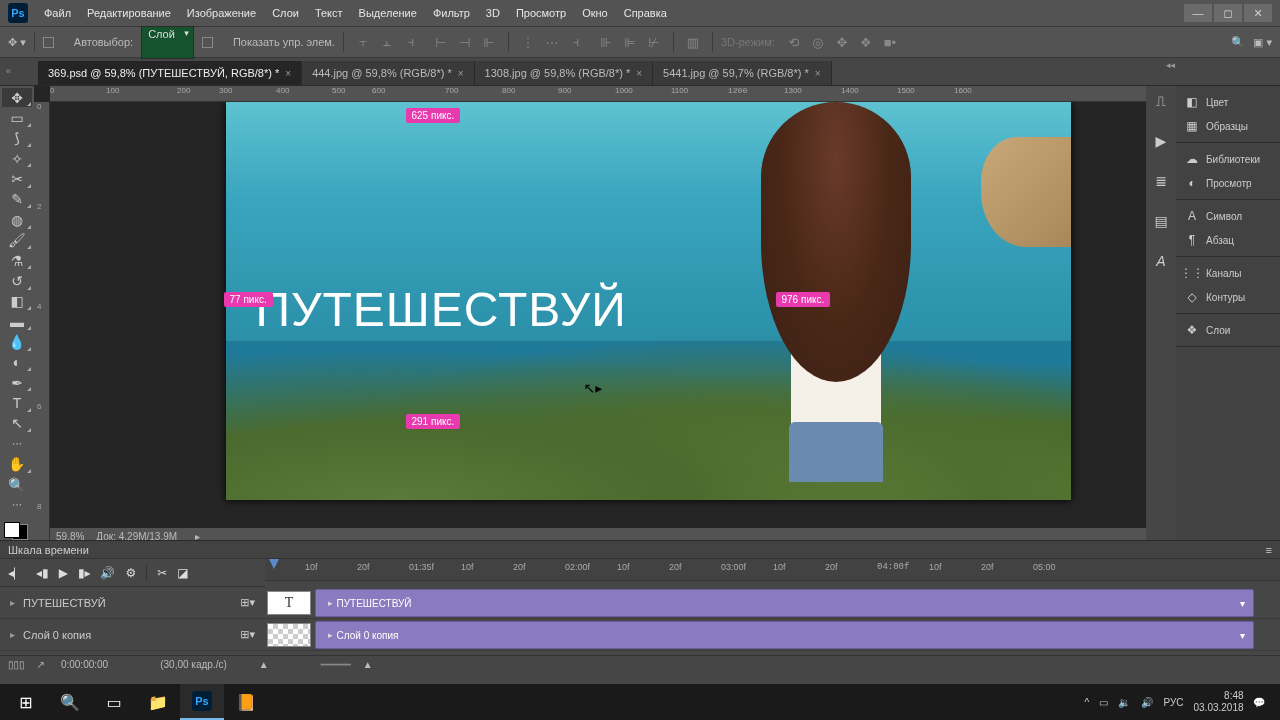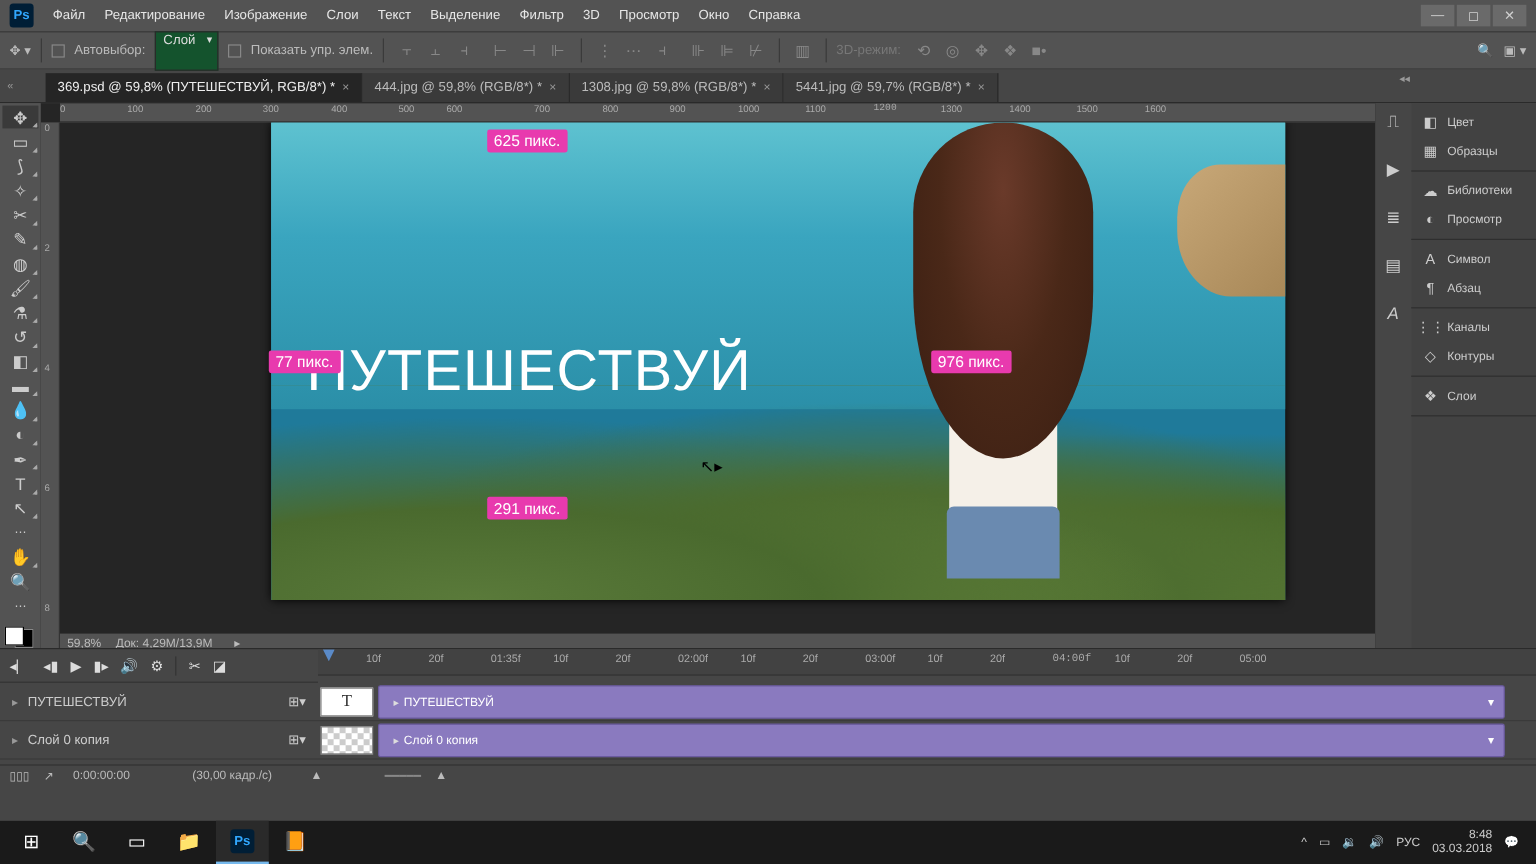--- a/index.html
+++ b/index.html
@@ -3,21 +3,21 @@
 <meta charset="utf-8">
 <style>
 *{margin:0;padding:0;box-sizing:border-box;font-family:Tahoma,Arial,sans-serif;user-select:none}
 body{background:#535353;width:1280px;height:720px;overflow:hidden;position:relative}
 .menubar{height:26px;background:#535353;display:flex;align-items:center;padding:0 8px;color:#e6e6e6;font-size:11px}
 .ps-logo{width:20px;height:20px;background:#001e36;color:#31a8ff;display:flex;align-items:center;justify-content:center;font-weight:bold;font-size:11px;border-radius:3px;margin-right:8px}
 .menu-item{padding:3px 8px;cursor:default}
 .win-controls{margin-left:auto;display:flex;gap:2px}
 .win-btn{width:28px;height:18px;background:#6a6a6a;color:#d0d0d0;display:flex;align-items:center;justify-content:center;font-size:11px}
 .optbar{height:32px;background:#535353;border-top:1px solid #383838;border-bottom:1px solid #383838;display:flex;align-items:center;padding:0 8px;gap:8px;color:#bbb;font-size:11px}
-.check{display:flex;align-items:center;gap:8px}
+.check{display:flex;align-items:center;gap:20px}
 .check-box{width:11px;height:11px;border:1px solid #888}
 .dropdown{background:#14532d;border:1px solid #2a2a2a;padding:1px 18px 18px 6px;color:#ddd;position:relative}
 .dropdown:after{content:"▾";position:absolute;right:4px;font-size:9px}
 .sep{width:1px;height:20px;background:#3a3a3a}
 .align-grp{display:flex;gap:2px}
 .align-btn{width:22px;height:22px;display:flex;align-items:center;justify-content:center;color:#888;font-size:13px}
 .opt-right{margin-left:auto;display:flex;gap:8px;align-items:center}
 .tabbar{height:28px;background:#464646;display:flex;align-items:flex-end;padding-left:38px;border-bottom:1px solid #2a2a2a}
 .tab{padding:6px 10px;font-size:11px;color:#bbb;background:#3a3a3a;border-right:1px solid #2a2a2a;display:flex;align-items:center;gap:6px}
 .tab.active{background:#252525;color:#eee}
@@ -38,21 +38,21 @@
 .canvas-wrap{position:absolute;top:16px;left:16px;right:0;bottom:16px;display:flex;align-items:flex-start;justify-content:center;overflow:hidden;padding-top:0}
 .canvas{width:845px;height:398px;position:relative;background:linear-gradient(180deg,#4db8c8 0%,#2e9ab5 35%,#1f7a9a 50%);box-shadow:0 0 8px #000;margin-left:100px}
 .water{position:absolute;top:0;left:0;right:0;height:60%;background:linear-gradient(180deg,#5ec2d0 0%,#3aa5bf 40%,#2b8fa8 100%)}
 .shrubs{position:absolute;bottom:0;left:0;right:0;height:45%;background:radial-gradient(ellipse at 20% 100%,#5a7a3a 0%,#4a6a2e 30%,transparent 60%),radial-gradient(ellipse at 60% 100%,#6a8a3e 0%,#4e6e30 35%,transparent 65%),radial-gradient(ellipse at 90% 100%,#5e7e38 0%,#486828 30%,transparent 55%)}
 .rock{position:absolute;top:35px;right:0;width:90px;height:110px;background:linear-gradient(135deg,#c8a878 0%,#a88858 100%);border-radius:40% 0 0 50%}
 .girl{position:absolute;top:0;right:140px;width:190px;height:398px}
 .hair{position:absolute;top:0;left:20px;width:150px;height:280px;background:radial-gradient(ellipse at 50% 20%,#6a3a2a 0%,#4a2818 50%,#3a1e12 100%);border-radius:75px 75px 50% 50%}
 .torso{position:absolute;top:200px;left:50px;width:90px;height:130px;background:#f5f0e8;border-radius:8px}
 .shorts{position:absolute;top:320px;left:48px;width:94px;height:60px;background:#6a8ab0;border-radius:6px 6px 0 0}
 .big-text{position:absolute;top:180px;left:30px;color:#fff;font-size:48px;font-weight:300;letter-spacing:1px;font-family:Arial}
-.pink-tag{position:absolute;background:#e83aae;color:#fff;font-size:13px;padding:2px 6px;border-radius:2px}
+.pink-tag{position:absolute;background:#e83aae;color:#fff;font-size:10px;padding:2px 6px;border-radius:2px}
 .cursor{position:absolute;top:278px;left:358px;font-size:14px;color:#000}
 .statusbar{height:16px;background:#535353;position:absolute;bottom:0;left:16px;right:0;display:flex;align-items:center;font-size:10px;color:#bbb;padding:0 6px;gap:12px}
 .right-dock{width:30px;background:#464646;display:flex;flex-direction:column;padding:4px 2px;gap:18px;align-items:center}
 .dock-icon{width:22px;height:22px;color:#ccc;display:flex;align-items:center;justify-content:center;font-size:14px}
 .panels{width:104px;background:#424242;display:flex;flex-direction:column}
 .panel-grp{border-bottom:1px solid #2e2e2e;padding:4px 0}
 .panel-item{display:flex;align-items:center;gap:6px;padding:4px 8px;color:#ccc;font-size:10px}
 .panel-icon{width:16px;height:16px;display:flex;align-items:center;justify-content:center;font-size:12px}
 .timeline{position:absolute;left:0;right:0;bottom:36px;top:540px;background:#464646;color:#ccc;font-size:11px;border-top:1px solid #2a2a2a}
 .tl-header{height:18px;display:flex;align-items:center;padding:0 8px;border-bottom:1px solid #333;background:#424242}
@@ -200,21 +200,21 @@
     <div class="tool" style="font-size:10px">⋯</div>
     <div class="fg-bg">
         <div class="bg"></div>
         <div class="fg"></div>
       </div>
   </div>
 
   <div class="canvas-area">
     <div class="ruler-h" id="rh">
         <span style="left: 0px;">0</span>
-        <span style="left: 113px;">200</span>
+        <span style="left: 127px;">200</span>
         <span style="left: 226px;">400</span>
         <span style="left: 322px;">600</span>
         <span style="left: 452px;">800</span>
         <span style="left: 565px;">1000</span>
         <span style="left: 678px; font-family: Liberation Mono, monospace;">1200</span>
         <span style="left: 791px;">1400</span>
         <span style="left: 904px;">1600</span>
         <span style="left: 56px;">100</span>
         <span style="left: 169px;">300</span>
         <span style="left: 282px;">500</span>
@@ -310,20 +310,24 @@
       <div class="panel-grp">
         <div class="panel-item">
           <span class="panel-icon">❖</span>
           <span>Слои</span>
         </div>
       </div>
     </div>
 </div>
 
 <div class="timeline">
+  <div class="tl-header">
+    <span>Шкала времени</span>
+    <span class="collapse">≡</span>
+  </div>
   <div style="display:flex">
     <div style="width:265px">
       <div class="tl-controls">
         <span class="tl-btn">◂⎸</span>
         <span class="tl-btn">◂▮</span>
         <span class="tl-btn">▶</span>
         <span class="tl-btn">▮▸</span>
         <span class="tl-btn">🔊</span>
         <span class="tl-btn">⚙</span>
         <span style="border-left:1px solid #333;height:16px"></span>

